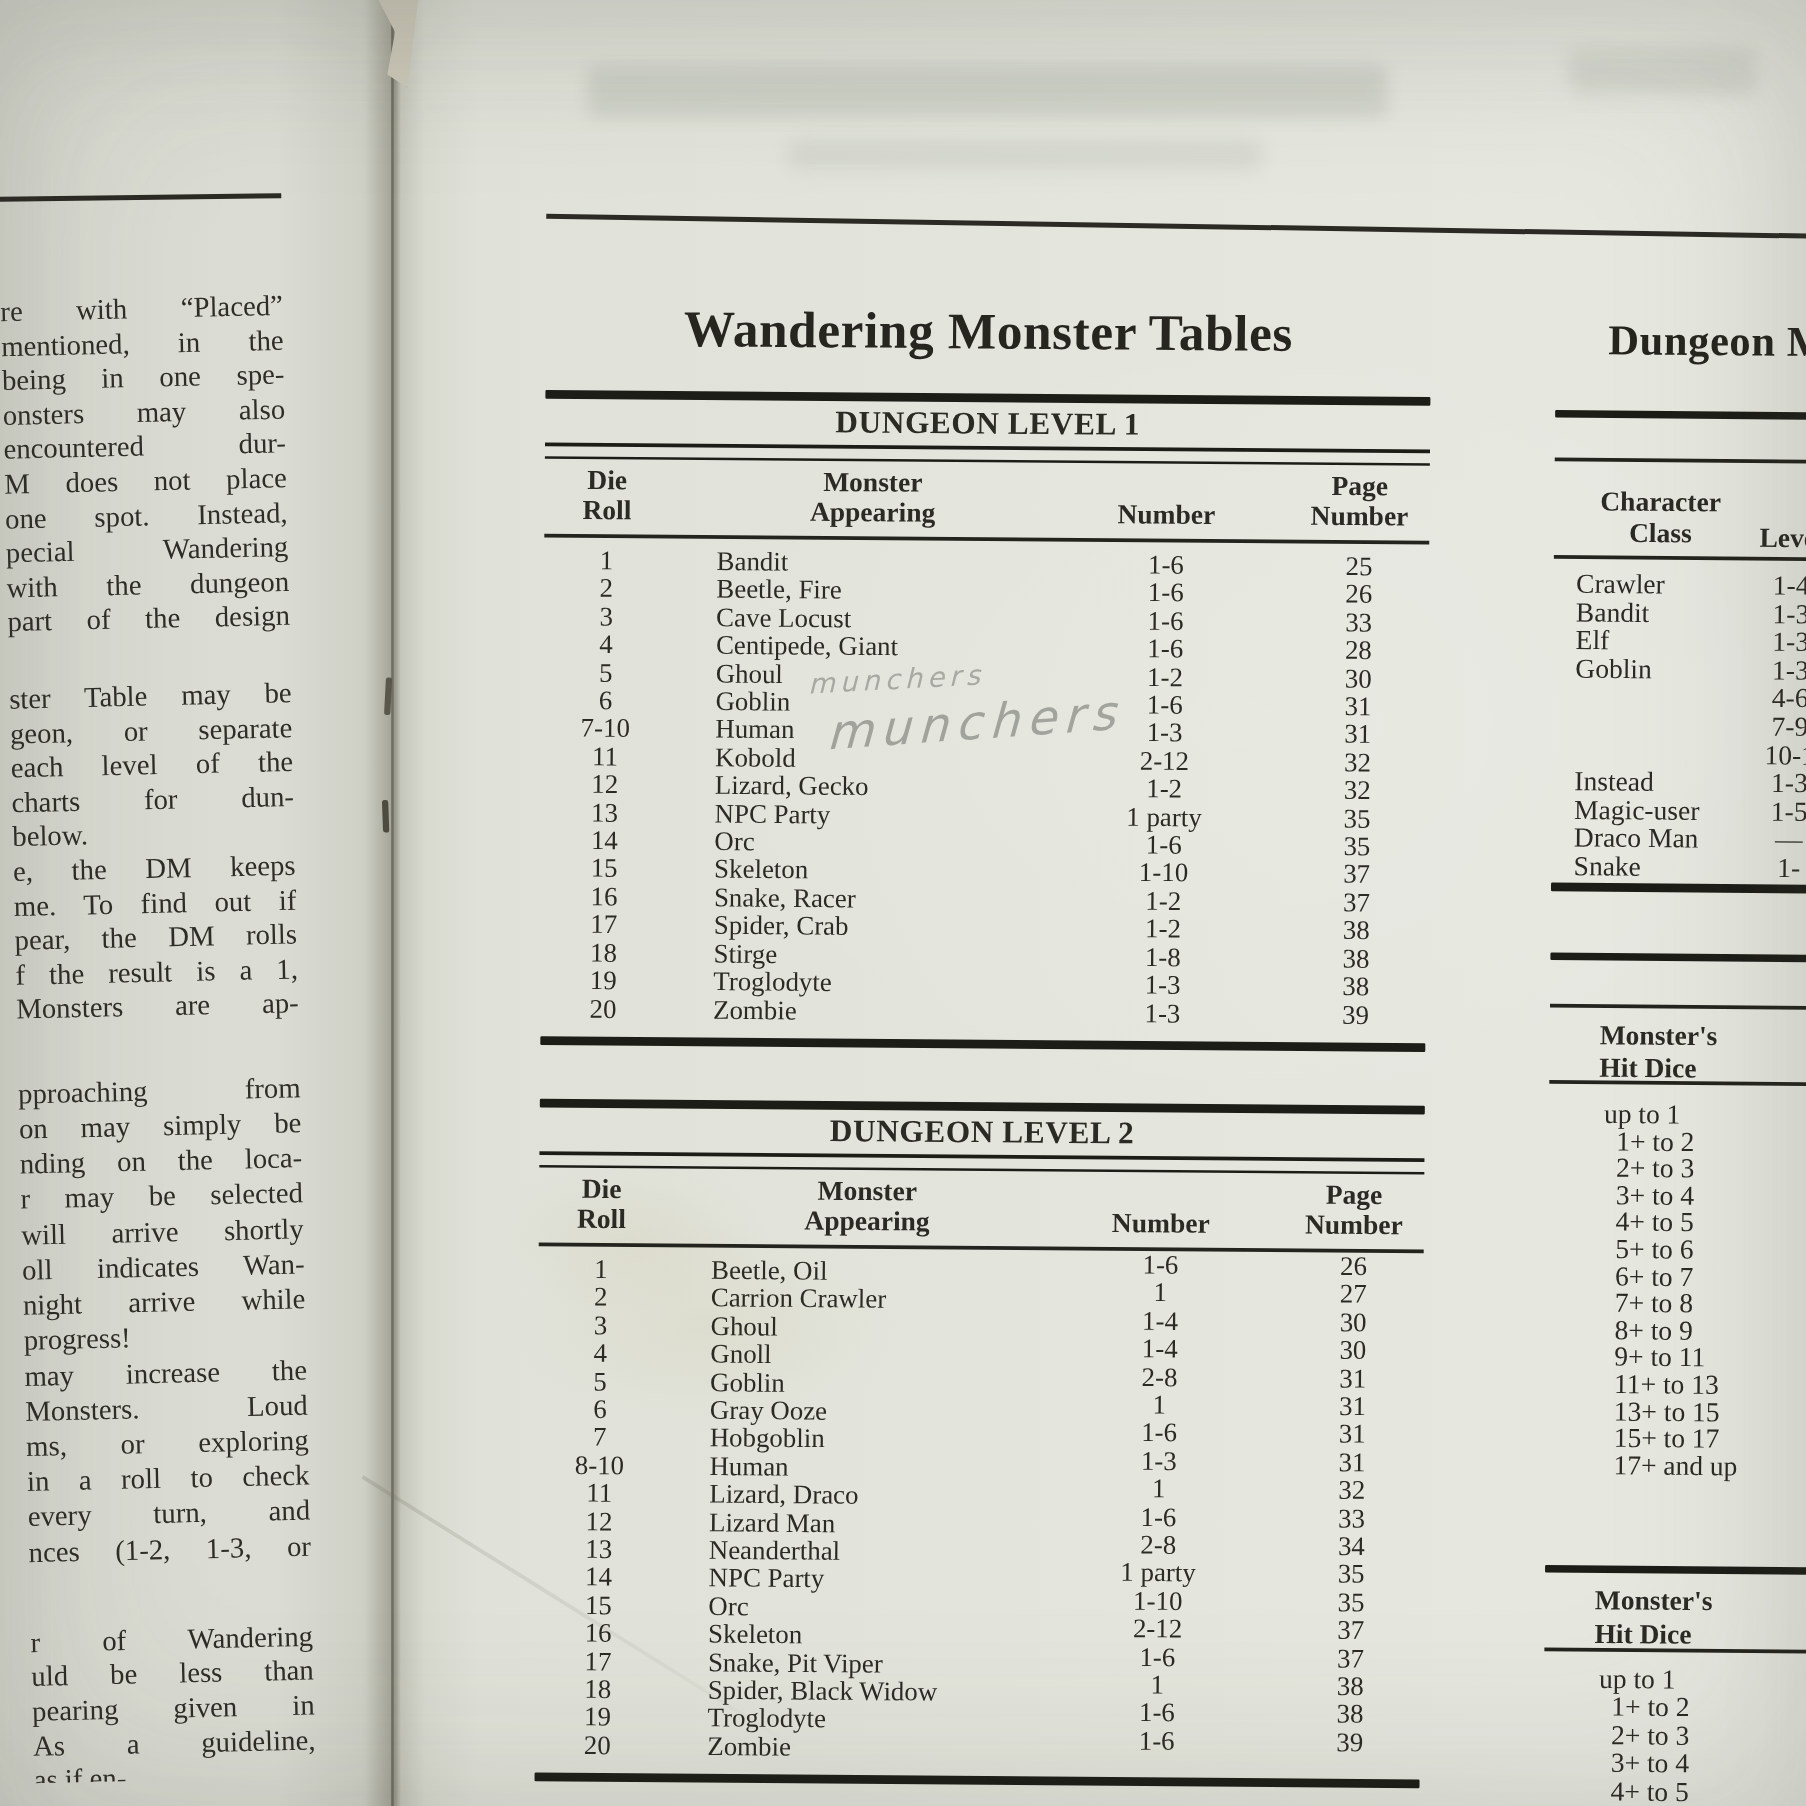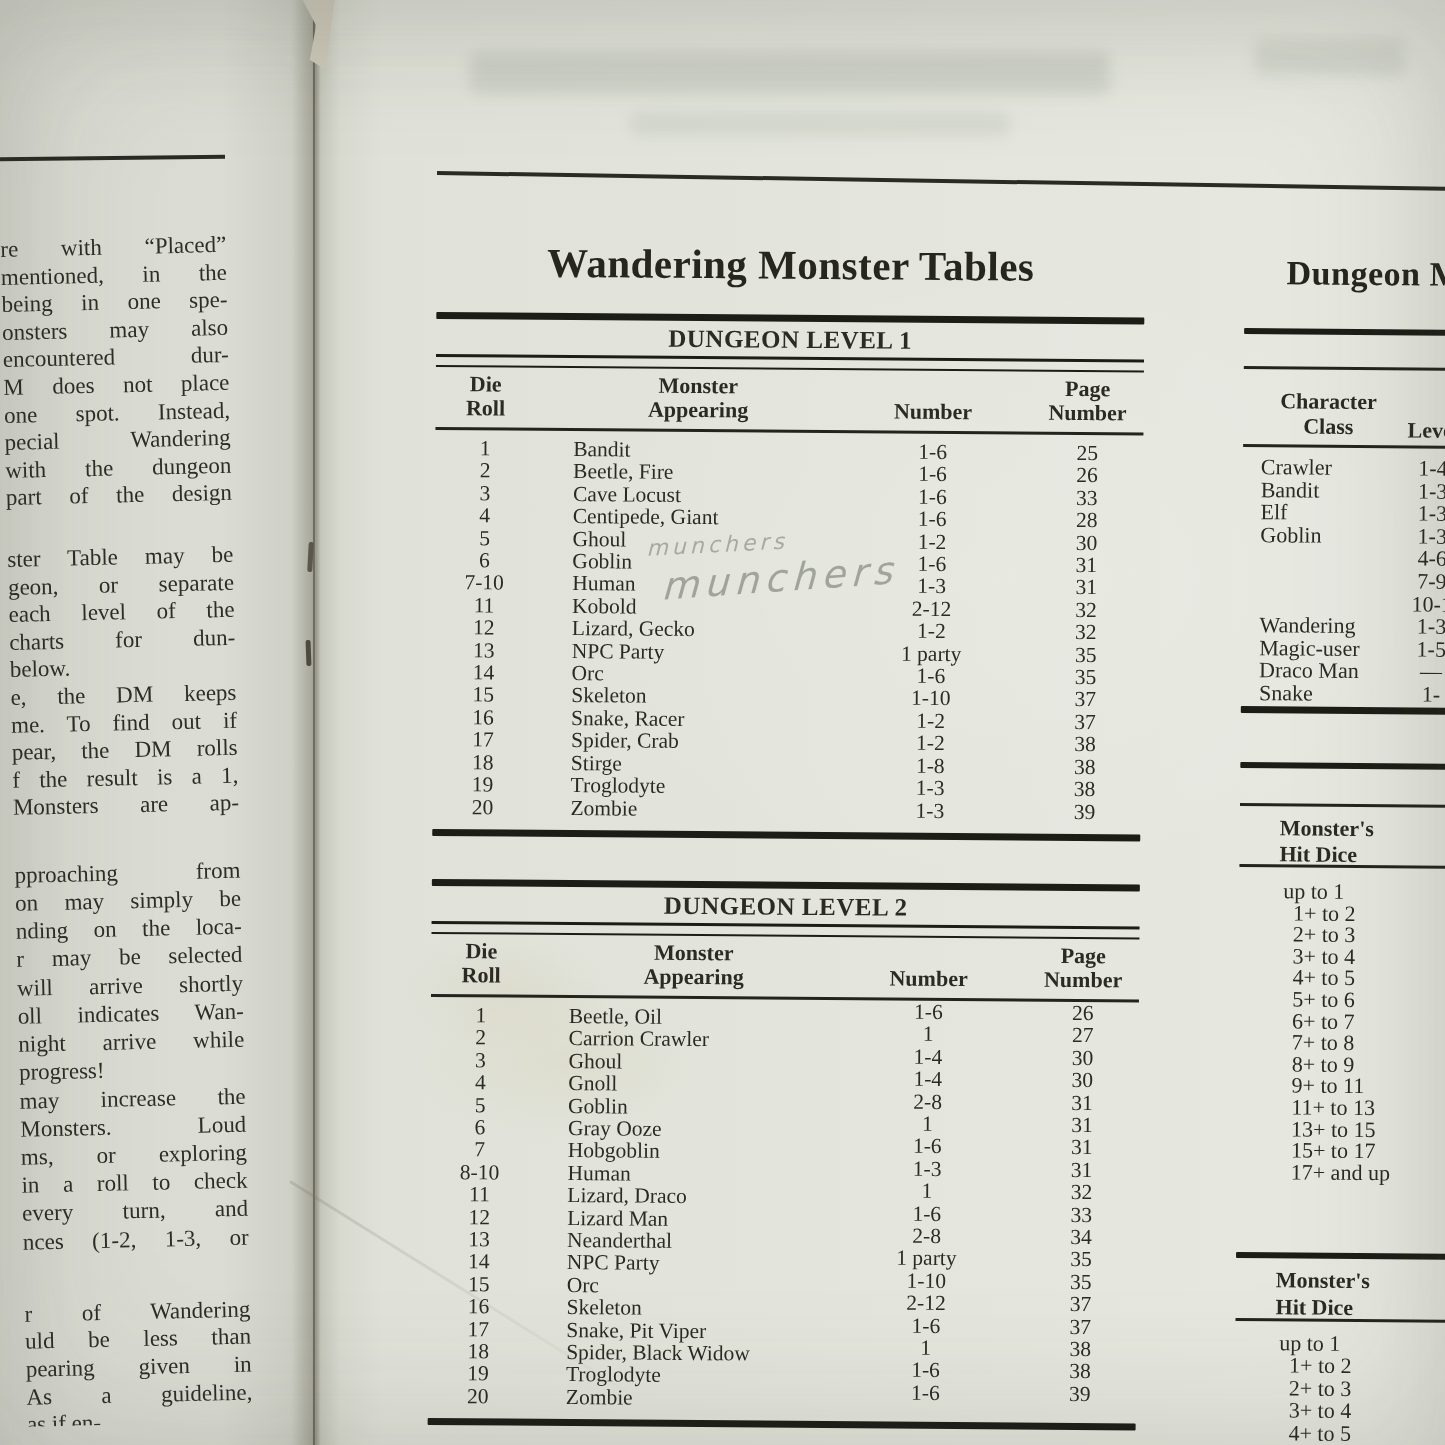--- a/index.html
+++ b/index.html
@@ -524,21 +524,21 @@
       </div>
         <div class="crow">
         <span class="c-cls"></span>
         <span class="c-lvl">7-9</span>
       </div>
         <div class="crow">
         <span class="c-cls"></span>
         <span class="c-lvl">10-1</span>
       </div>
         <div class="crow">
-        <span class="c-cls">Wandering</span>
+        <span class="c-cls">Instead</span>
         <span class="c-lvl">1-3</span>
       </div>
         <div class="crow">
         <span class="c-cls">Magic-user</span>
         <span class="c-lvl">1-5</span>
       </div>
         <div class="crow">
         <span class="c-cls">Draco Man</span>
         <span class="c-lvl">—</span>
       </div>

